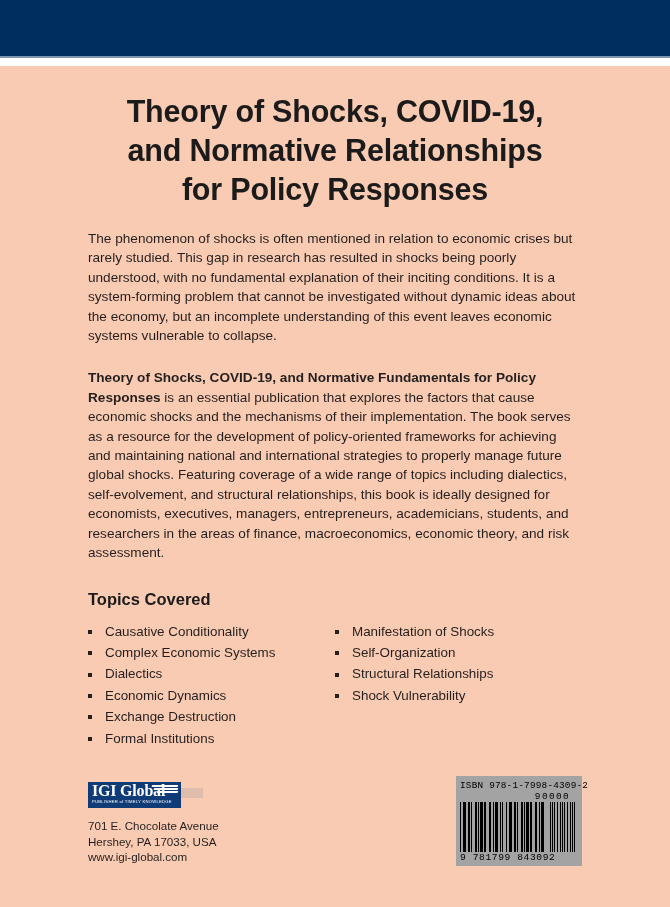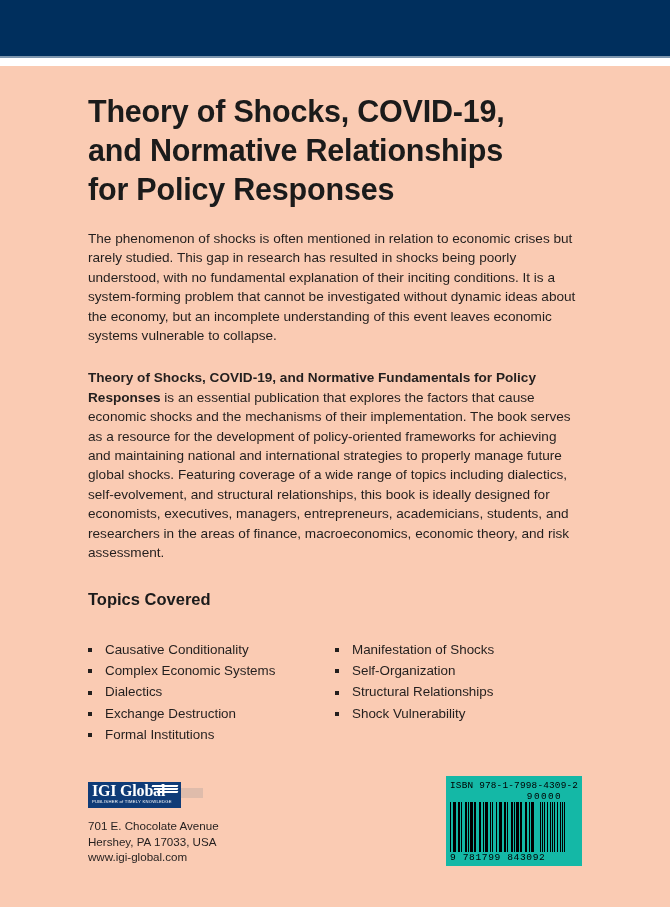--- a/index.html
+++ b/index.html
@@ -54,41 +54,42 @@
     font-size: 30.5px;
     font-weight: bold;
     line-height: 39px;
     color: #1b1b1b;
     letter-spacing: -0.2px;
     margin: 0 0 0 0;
   }
   .book-title .tline {
     display: block;
     white-space: nowrap;
+    text-align: center;
   }
   .blurb {
     margin-top: 20px;
     font-size: 13.6px;
     line-height: 19.4px;
     color: #231f1e;
   }
   .blurb.second {
     margin-top: 23px;
   }
   .blurb b {
     font-weight: bold;
   }
   .topics-heading {
     margin-top: 27px;
     font-size: 16.5px;
     font-weight: bold;
     color: #1b1b1b;
   }
   .topics {
-    margin-top: 31px;
+    margin-top: 13px;
     display: flex;
     gap: 0px;
   }
   .topics-col {
     width: 247px;
   }
   .topic-item {
     display: flex;
     align-items: baseline;
     font-size: 13.4px;
@@ -174,23 +175,23 @@
   .address {
     margin-top: 10px;
     font-size: 11.6px;
     line-height: 15.5px;
     color: #231f1e;
   }
   .barcode-wrap {
     position: absolute;
     right: 0px;
     top: -6px;
-    width: 136px;
-    background: #14b8a6;
-    padding: 4px 16px 3px 4px;
+    width: 126px;
+    background: #a3a3a3;
+    padding: 4px 8px 3px 4px;
     box-sizing: border-box;
   }
   .isbn-line {
     font-family: "Liberation Mono", monospace;
     font-size: 9.4px;
     letter-spacing: 0.2px;
     color: #000000;
     text-align: center;
     line-height: 11px;
     white-space: nowrap;
@@ -260,20 +261,24 @@
             <span class="topic-bullet"><span class="topic-bullet-sq"></span></span>
             <span>Causative Conditionality</span>
           </div>
         <div class="topic-item">
             <span class="topic-bullet"><span class="topic-bullet-sq"></span></span>
             <span>Complex Economic Systems</span>
           </div>
         <div class="topic-item">
             <span class="topic-bullet"><span class="topic-bullet-sq"></span></span>
             <span>Dialectics</span>
+          </div>
+        <div class="topic-item">
+            <span class="topic-bullet"><span class="topic-bullet-sq"></span></span>
+            <span>Economic Dynamics</span>
           </div>
         <div class="topic-item">
             <span class="topic-bullet"><span class="topic-bullet-sq"></span></span>
             <span>Exchange Destruction</span>
           </div>
         <div class="topic-item">
             <span class="topic-bullet"><span class="topic-bullet-sq"></span></span>
             <span>Formal Institutions</span>
           </div>
       </div>

